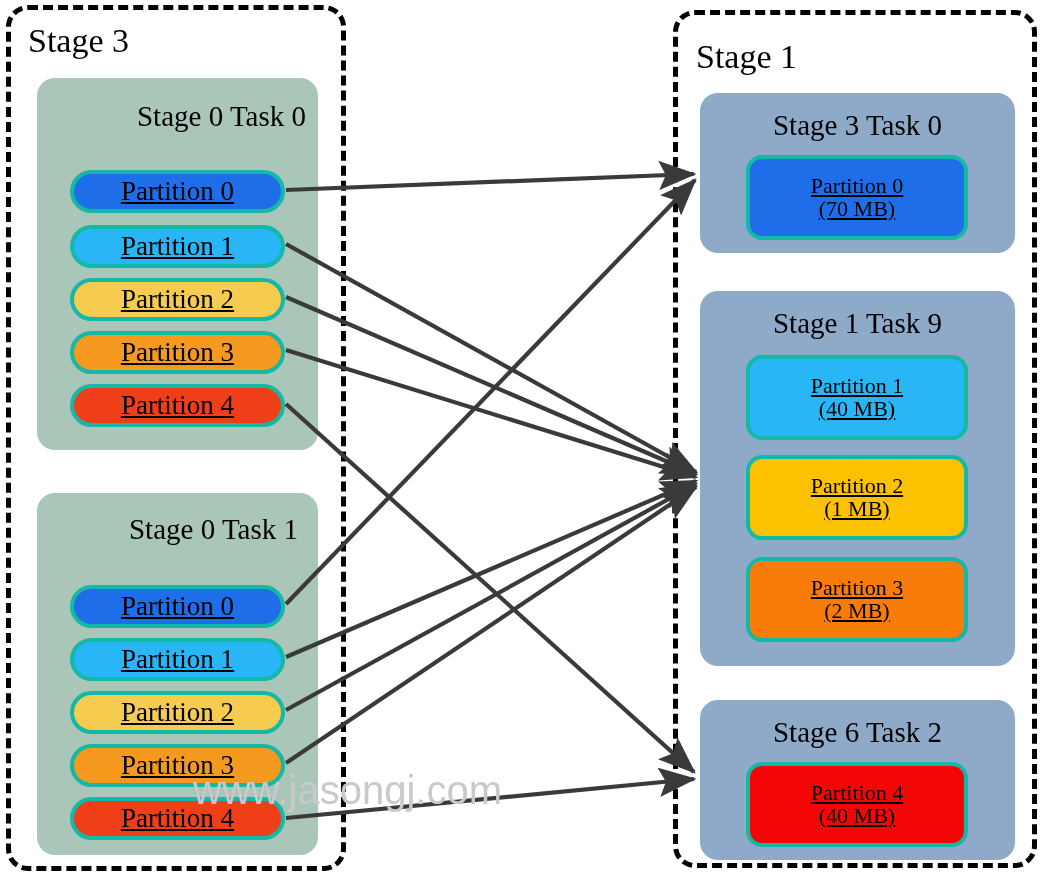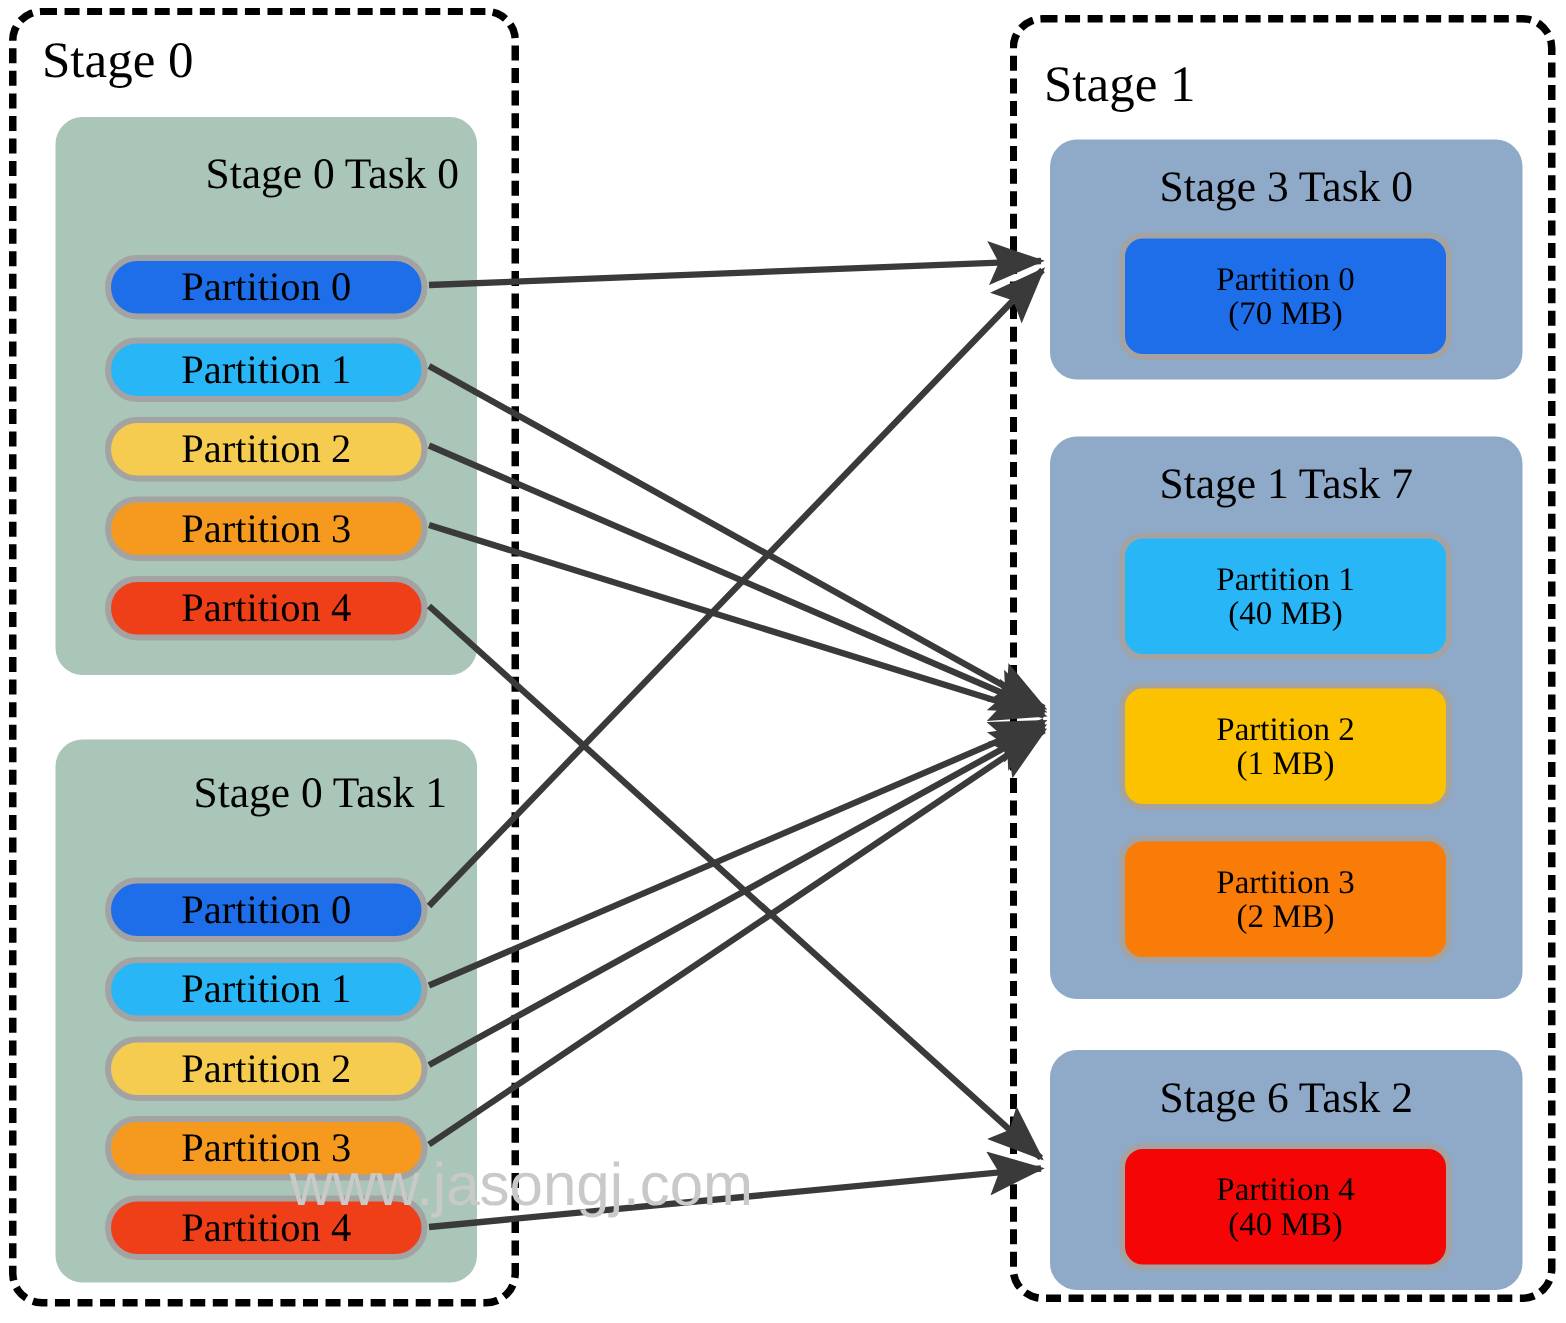--- a/index.html
+++ b/index.html
@@ -55,30 +55,31 @@
     text-align: center;
     font-size: 29px;
     line-height: 1;
     color: #000000;
     white-space: nowrap;
   }
 
   
   .part {
     position: absolute;
-    border: 4px solid #a3a3a3;
+    border: 4px solid #14b8a6;
     border-radius: 16px;
     box-sizing: border-box;
     display: flex;
     flex-direction: column;
     align-items: center;
     justify-content: center;
     color: #000000;
     line-height: 1.02;
     white-space: nowrap;
+    text-decoration: underline;
   }
   .part-s0 { font-size: 27px; border-radius: 22px; }
   .part-s1 { font-size: 22px; }
   .part-line { display: block; }
 
   
   #arrows {
     position: absolute;
     left: 0;
     top: 0;
@@ -98,21 +99,21 @@
     white-space: nowrap;
     font-family: Liberation Sans, sans-serif;
   }
 </style>
 </head>
 <body>
 
 <div id="canvas">
 
   <div id="stage0-box" class="stage-box"></div>
-  <div id="stage0-title" class="stage-title">Stage 0</div>
+  <div id="stage0-title" class="stage-title">Stage 3</div>
 
   <div class="task-box task-s0" style="left:37px; top:78px; width:281px; height:372px;">
     <div class="task-title" style="top:24px;margin-left:44px;">Stage 0 Task 0</div>
   </div>
   <div class="part part-s0" style="left:70px; top:170px; width:215px; height:43px; background:#1d6ee8;">
     <span class="part-line">Partition 0</span>
   </div>
   <div class="part part-s0" style="left:70px; top:225px; width:215px; height:43px; background:#29b6f6;">
     <span class="part-line">Partition 1</span>
   </div>
@@ -150,21 +151,21 @@
 
   <div class="task-box task-s1" style="left:700px; top:93px; width:315px; height:160px;">
     <div class="task-title" style="top:18px;">Stage 3 Task 0</div>
   </div>
   <div class="part part-s1" style="left:746px; top:155px; width:222px; height:85px; background:#1d6ee8;">
     <span class="part-line">Partition 0</span>
     <span class="part-line">(70 MB)</span>
   </div>
 
   <div class="task-box task-s1" style="left:700px; top:291px; width:315px; height:375px;">
-    <div class="task-title" style="top:18px;">Stage 1 Task 7</div>
+    <div class="task-title" style="top:18px;">Stage 1 Task 9</div>
   </div>
   <div class="part part-s1" style="left:746px; top:355px; width:222px; height:85px; background:#29b6f6;">
     <span class="part-line">Partition 1</span>
     <span class="part-line">(40 MB)</span>
   </div>
   <div class="part part-s1" style="left:746px; top:455px; width:222px; height:85px; background:#fcc200;">
     <span class="part-line">Partition 2</span>
     <span class="part-line">(1 MB)</span>
   </div>
   <div class="part part-s1" style="left:746px; top:557px; width:222px; height:85px; background:#f97c08;">

